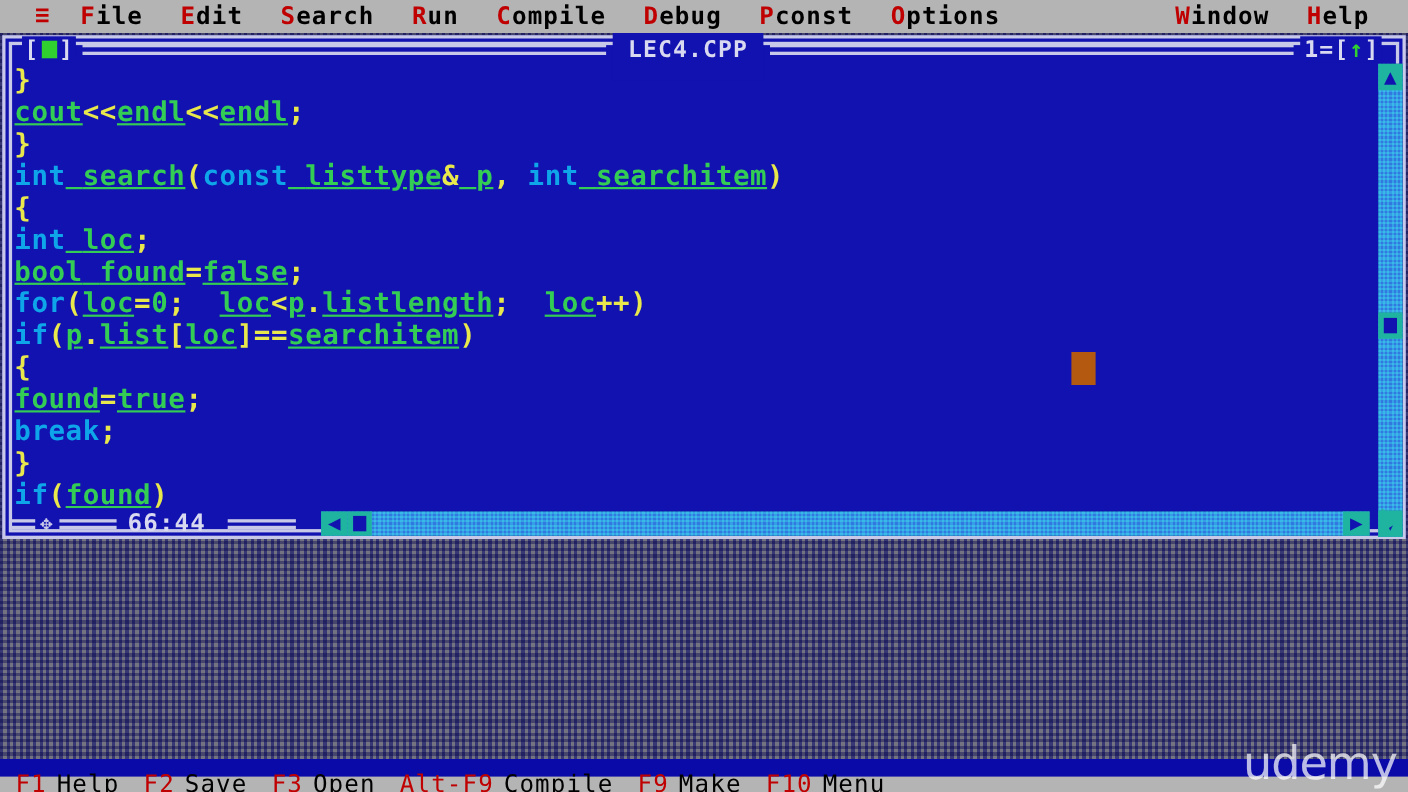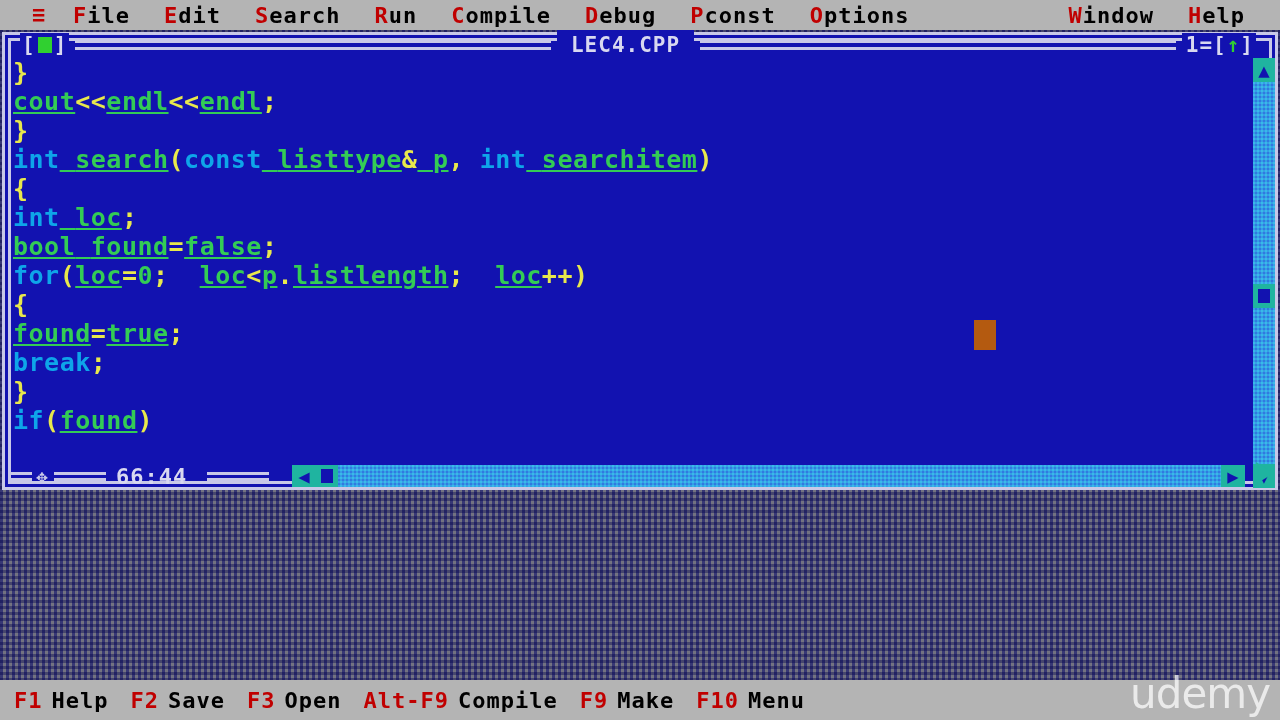--- a/index.html
+++ b/index.html
@@ -290,26 +290,26 @@
     width: 0; height: 0;
     border-top: 11px solid transparent;
     border-bottom: 11px solid transparent;
     border-left: 18px solid #1fb4a0;
   }
 
   
   #fnbar {
     position: absolute;
     left: 0; bottom: 0;
-    width: 1280px; height: 40px;
+    width: 1280px; height: 14px;
     background: #b4b4b4;
     display: flex;
     align-items: center;
     font-size: 22px;
-    font-weight: bold;
+    font-weight: normal;
     color: #000;
     letter-spacing: 1px;
     z-index: 40;
   }
   .fn-item {
     display: flex;
     align-items: baseline;
     margin-left: 22px;
     white-space: pre;
     cursor: pointer;
@@ -371,20 +371,21 @@
 
     <div id="code-surface">
         <div class="code-line"><span class="tok-op">}</span></div>
         <div class="code-line"><span class="tok-id">cout</span><span class="tok-op">&lt;&lt;</span><span class="tok-id">endl</span><span class="tok-op">&lt;&lt;</span><span class="tok-id">endl</span><span class="tok-op">;</span></div>
         <div class="code-line"><span class="tok-op">}</span></div>
         <div class="code-line"><span class="tok-kw">int</span><span class="tok-id"> </span><span class="tok-id">search</span><span class="tok-op">(</span><span class="tok-kw">const</span><span class="tok-id"> </span><span class="tok-id">listtype</span><span class="tok-op">&amp;</span><span class="tok-id"> </span><span class="tok-id">p</span><span class="tok-op">, </span><span class="tok-kw">int</span><span class="tok-id"> </span><span class="tok-id">searchitem</span><span class="tok-op">)</span></div>
         <div class="code-line"><span class="tok-op">{</span></div>
         <div class="code-line"><span class="tok-kw">int</span><span class="tok-id"> </span><span class="tok-id">loc</span><span class="tok-op">;</span></div>
         <div class="code-line"><span class="tok-id">bool</span><span class="tok-id"> </span><span class="tok-id">found</span><span class="tok-op">=</span><span class="tok-id">false</span><span class="tok-op">;</span></div>
         <div class="code-line"><span class="tok-kw">for</span><span class="tok-op">(</span><span class="tok-id">loc</span><span class="tok-op">=</span><span class="tok-num">0</span><span class="tok-op">;  </span><span class="tok-id">loc</span><span class="tok-op">&lt;</span><span class="tok-id">p</span><span class="tok-op">.</span><span class="tok-id">listlength</span><span class="tok-op">;  </span><span class="tok-id">loc</span><span class="tok-op">++)</span></div>
+        <div class="code-line"><span class="tok-kw">if</span><span class="tok-op">(</span><span class="tok-id">p</span><span class="tok-op">.</span><span class="tok-id">list</span><span class="tok-op">[</span><span class="tok-id">loc</span><span class="tok-op">]==</span><span class="tok-id">searchitem</span><span class="tok-op">)</span></div>
         <div class="code-line"><span class="tok-op">{</span></div>
         <div class="code-line"><span class="tok-id">found</span><span class="tok-op">=</span><span class="tok-id">true</span><span class="tok-op">;</span></div>
         <div class="code-line"><span class="tok-kw">break</span><span class="tok-op">;</span></div>
         <div class="code-line"><span class="tok-op">}</span></div>
         <div class="code-line"><span class="tok-kw">if</span><span class="tok-op">(</span><span class="tok-id">found</span><span class="tok-op">)</span></div>
       </div>
 
     <div id="text-cursor"></div>
 
     <div id="vscroll">

